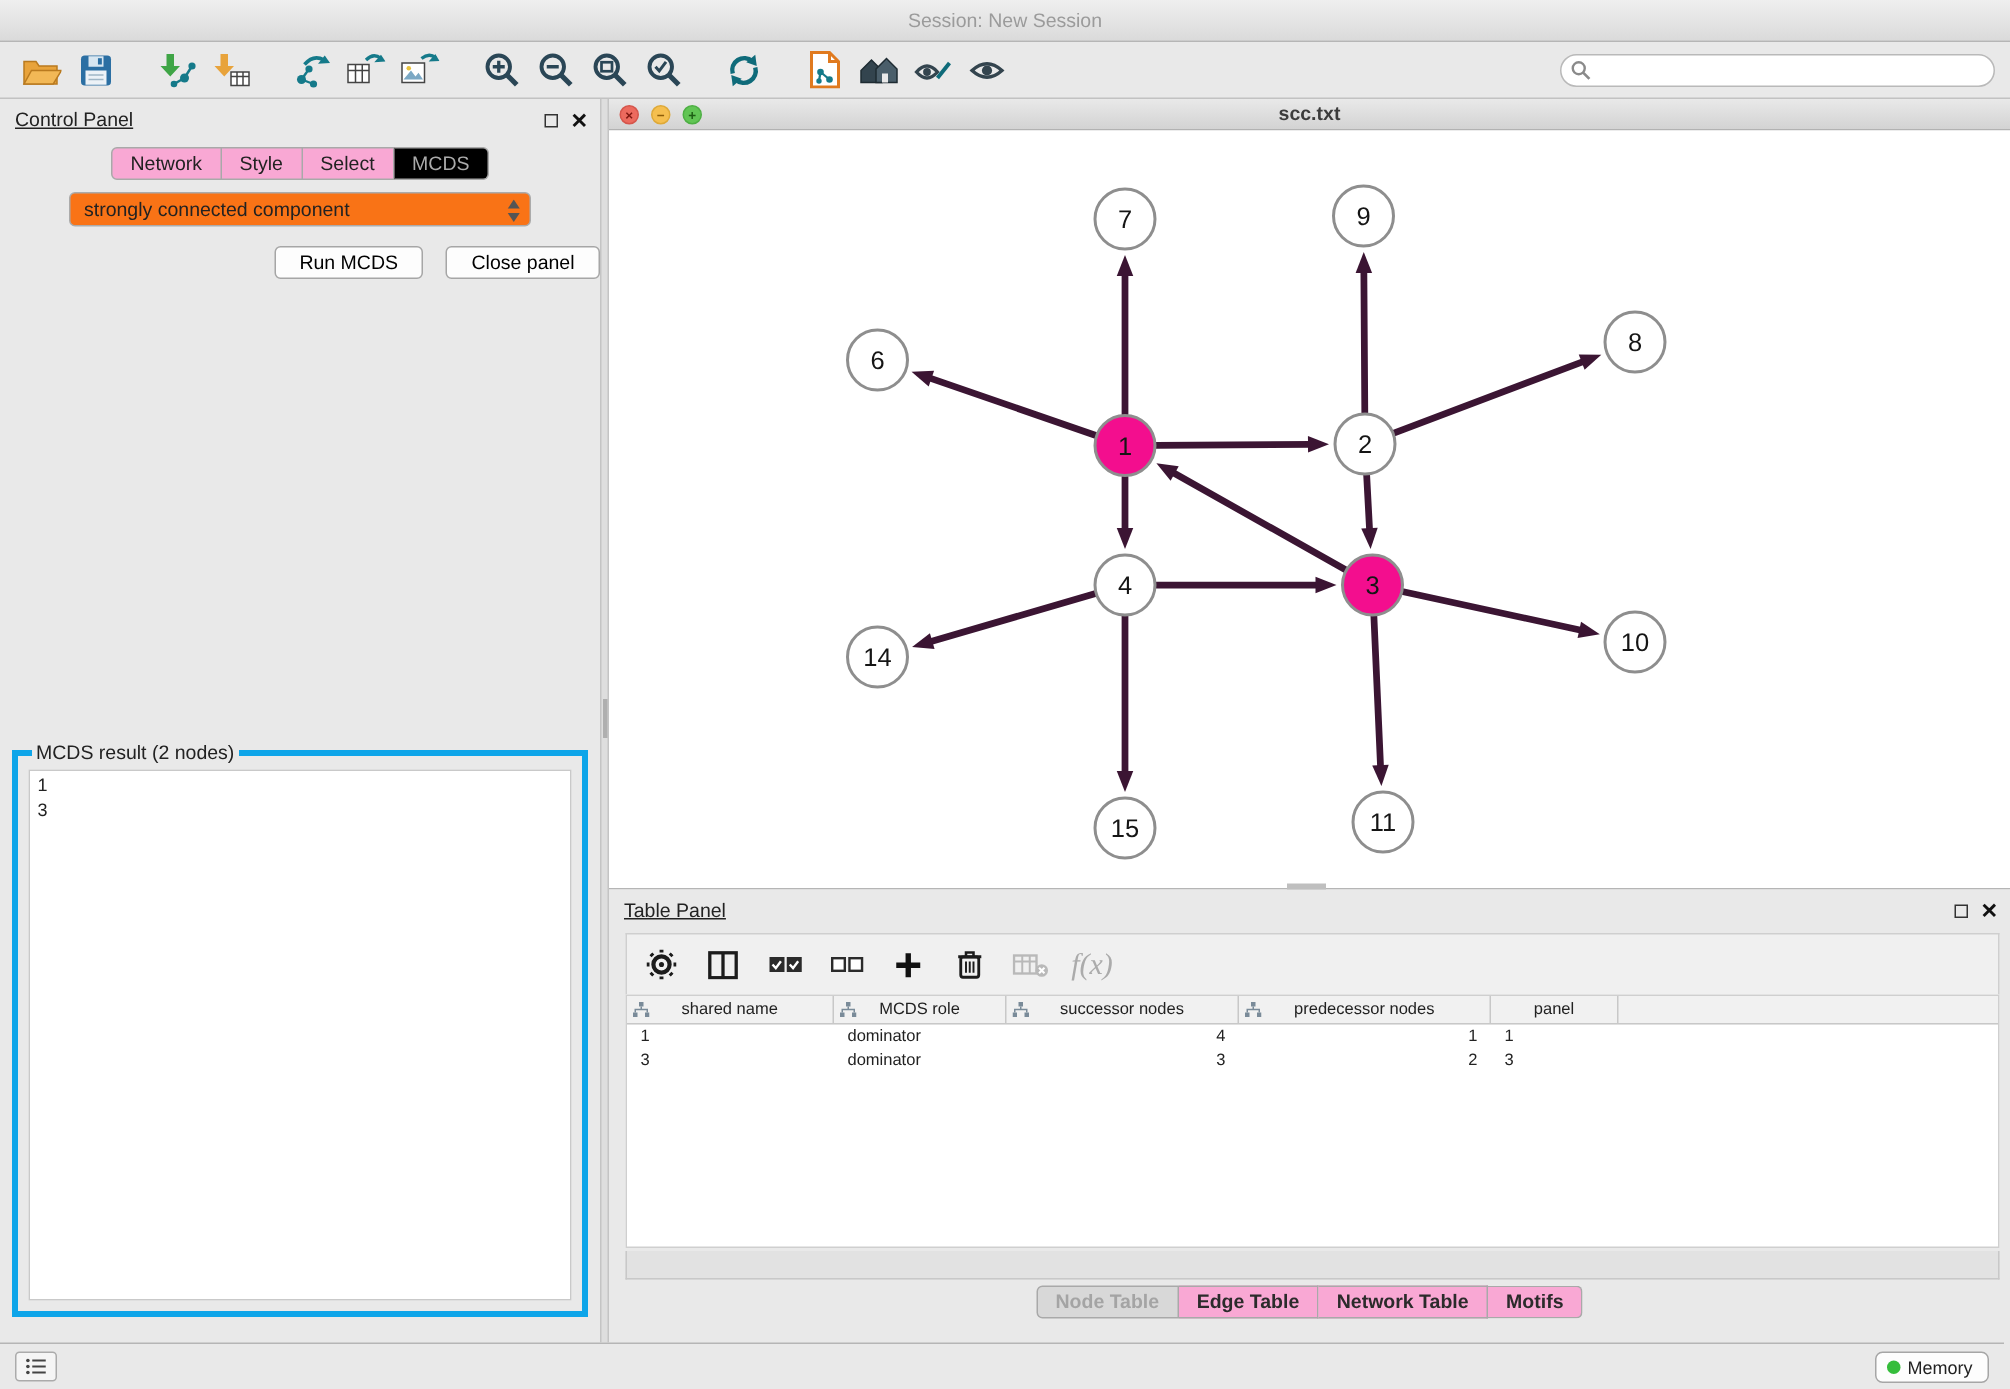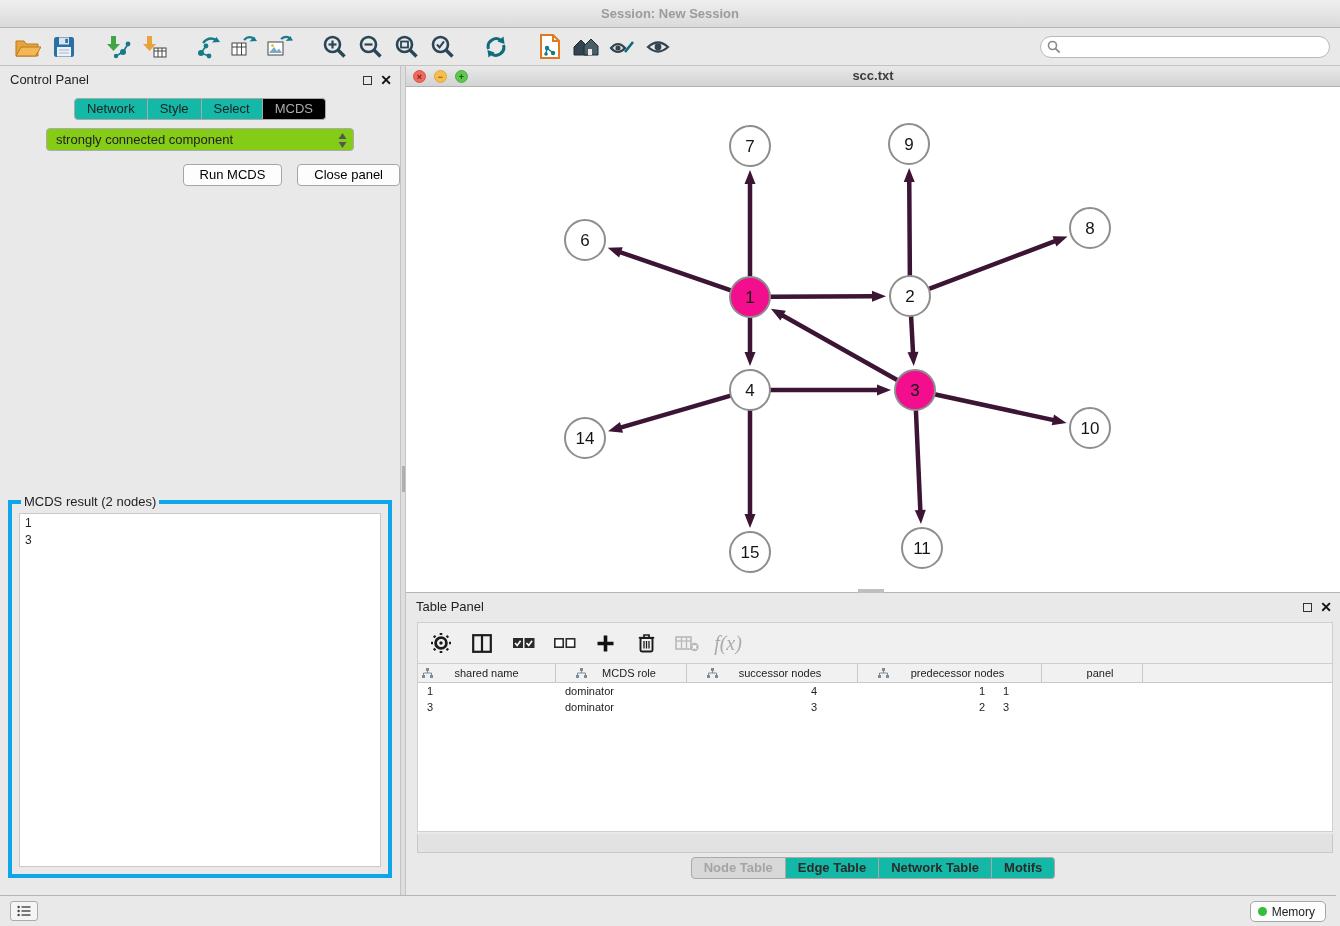--- a/index.html
+++ b/index.html
@@ -3,49 +3,49 @@
 <meta charset="utf-8">
 <style>
   * { margin:0; padding:0; box-sizing:border-box; }
   body { font-family:"Liberation Sans",sans-serif; background:#555; }
   .window { position:relative; width:1340px; height:926px; background:#E9E9E9; overflow:hidden;
             font-size:13px; color:#222; }
 
   
   .titlebar { position:absolute; top:0; left:0; right:0; height:28px;
               background:linear-gradient(#EFEFEF,#DADADA); border-bottom:1px solid #B6B6B6;
-              text-align:center; line-height:28px; font-weight:bold; color:#9B9B9B; }
+              text-align:center; line-height:28px; font-weight:normal; color:#9B9B9B; }
 
   
   .toolbar { position:absolute; top:28px; left:0; right:0; height:38px;
              display:flex; align-items:center; padding:0 10px;
              background:#E9E9E9; border-bottom:1px solid #C2C2C2; }
   .tbtn { width:36px; height:32px; display:flex; align-items:center; justify-content:center;
           border-radius:4px; cursor:default; flex:0 0 auto; }
   .ggap { margin-left:18px; }
   .searchbox { margin-left:auto; position:relative; width:290px; height:22px; }
   .searchbox input { width:100%; height:22px; border:1px solid #B9B9B9; border-radius:11px;
                      background:#fff; padding:0 8px 0 24px; font-size:12px; outline:none; }
   .searchbox .mag { position:absolute; left:7px; top:4px; }
 
   
   .control-panel { position:absolute; top:66px; left:0; width:400px; bottom:31px;
                    background:#E9E9E9; }
-  .panel-head { position:relative; height:28px; line-height:28px; padding-left:10px; }
+  .panel-head { position:relative; height:28px; line-height:28px; padding-left:10px;text-decoration:underline; }
   .panel-icons { position:absolute; right:8px; top:0; height:28px; display:flex; align-items:center; gap:8px; }
   .ic-float { width:9px; height:9px; border:1.5px solid #333; display:inline-block; }
   .ic-close { font-weight:bold; font-size:14px; color:#111; line-height:1; }
   .cp-tabs { display:flex; justify-content:center; margin-top:4px; }
-  .tab { border:1px solid #A9A9A9; border-left:none; background:#14b8a6; padding:2px 12px;
+  .tab { border:1px solid #A9A9A9; border-left:none; background:#f9a8d4; padding:2px 12px;
          font-size:13px; line-height:16px; }
   .tab:first-child { border-left:1px solid #A9A9A9; border-radius:4px 0 0 4px; }
   .tab:last-child { border-radius:0 4px 4px 0; }
   .tab.active { background:#000000; color:#ABABAB; }
   .opt-label { text-align:center; margin-top:26px; }
-  .dropdown { position:relative; margin:8px auto 0; width:308px; height:23px; background:#84cc16;
+  .dropdown { position:relative; margin:8px auto 0; width:308px; height:23px; background:#f97316;
               border:1px solid #ABABAB; border-radius:4px; line-height:21px; padding-left:9px;
               font-size:13px; }
   .dd-arrows { position:absolute; right:6px; top:4px; }
   .cp-buttons { display:flex; justify-content:flex-end; gap:15px; margin-top:13px; }
   .btn { background:#FDFDFD; border:1px solid #A6A6A6; border-radius:4px; height:22px;
          padding:0 16px; font-size:13px; line-height:20px; }
   .result-fs { position:absolute; left:8px; right:8px; top:428px; bottom:17px;
                border:4px solid #0ea5e9; padding:4px 7px 7px 7px; }
   .result-fs legend { font-size:13px; padding:0 3px; margin-left:2px; }
   .result-inner { background:#fff; border:1px solid #C9C9C9; width:100%; height:100%;
@@ -73,21 +73,21 @@
 
   
   .table-panel { position:absolute; left:406px; top:593px; right:0; bottom:31px; background:#E9E9E9; }
   .tp-toolbar { position:absolute; left:11px; right:7px; top:29px; height:41px;
                 background:#F0F0F0; border:1px solid #CFCFCF; border-bottom:none;
                 display:flex; align-items:center; padding-left:10px; gap:15px; }
   .tp-btn { width:26px; height:28px; display:flex; align-items:center; justify-content:center; }
   .fx { font-family:"Liberation Serif",serif; font-style:italic; font-size:20px; color:#ABABAB; }
   .tp-table { position:absolute; left:11px; right:7px; top:70px; bottom:63px; background:#fff;
               border:1px solid #CFCFCF; overflow:hidden; }
-  .thead { display:flex; height:19px; background:#F1F1F1; border-bottom:1px solid #C8C8C8;gap:16px; }
+  .thead { display:flex; height:19px; background:#F1F1F1; border-bottom:1px solid #C8C8C8; }
   .th { position:relative; border-right:1px solid #C8C8C8; font-size:11px; color:#222;
         display:flex; align-items:center; justify-content:center; }
   .th .hicon { position:absolute; left:4px; top:4px; }
   .trow { display:flex; height:16px; }
   .td { font-size:11px; line-height:16px; padding:0 9px; white-space:nowrap; overflow:hidden; }
   .td.r { text-align:right; }
   .hscroll { position:absolute; left:11px; right:7px; bottom:42px; height:19px;
              background:#E2E2E2; border:1px solid #C8C8C8; border-top:none; }
   .tp-tabs { position:absolute; left:0; right:0; bottom:16px; display:flex; justify-content:center; }
   .tp-tabs .tab { font-weight:bold; color:#2B2B2B; }

